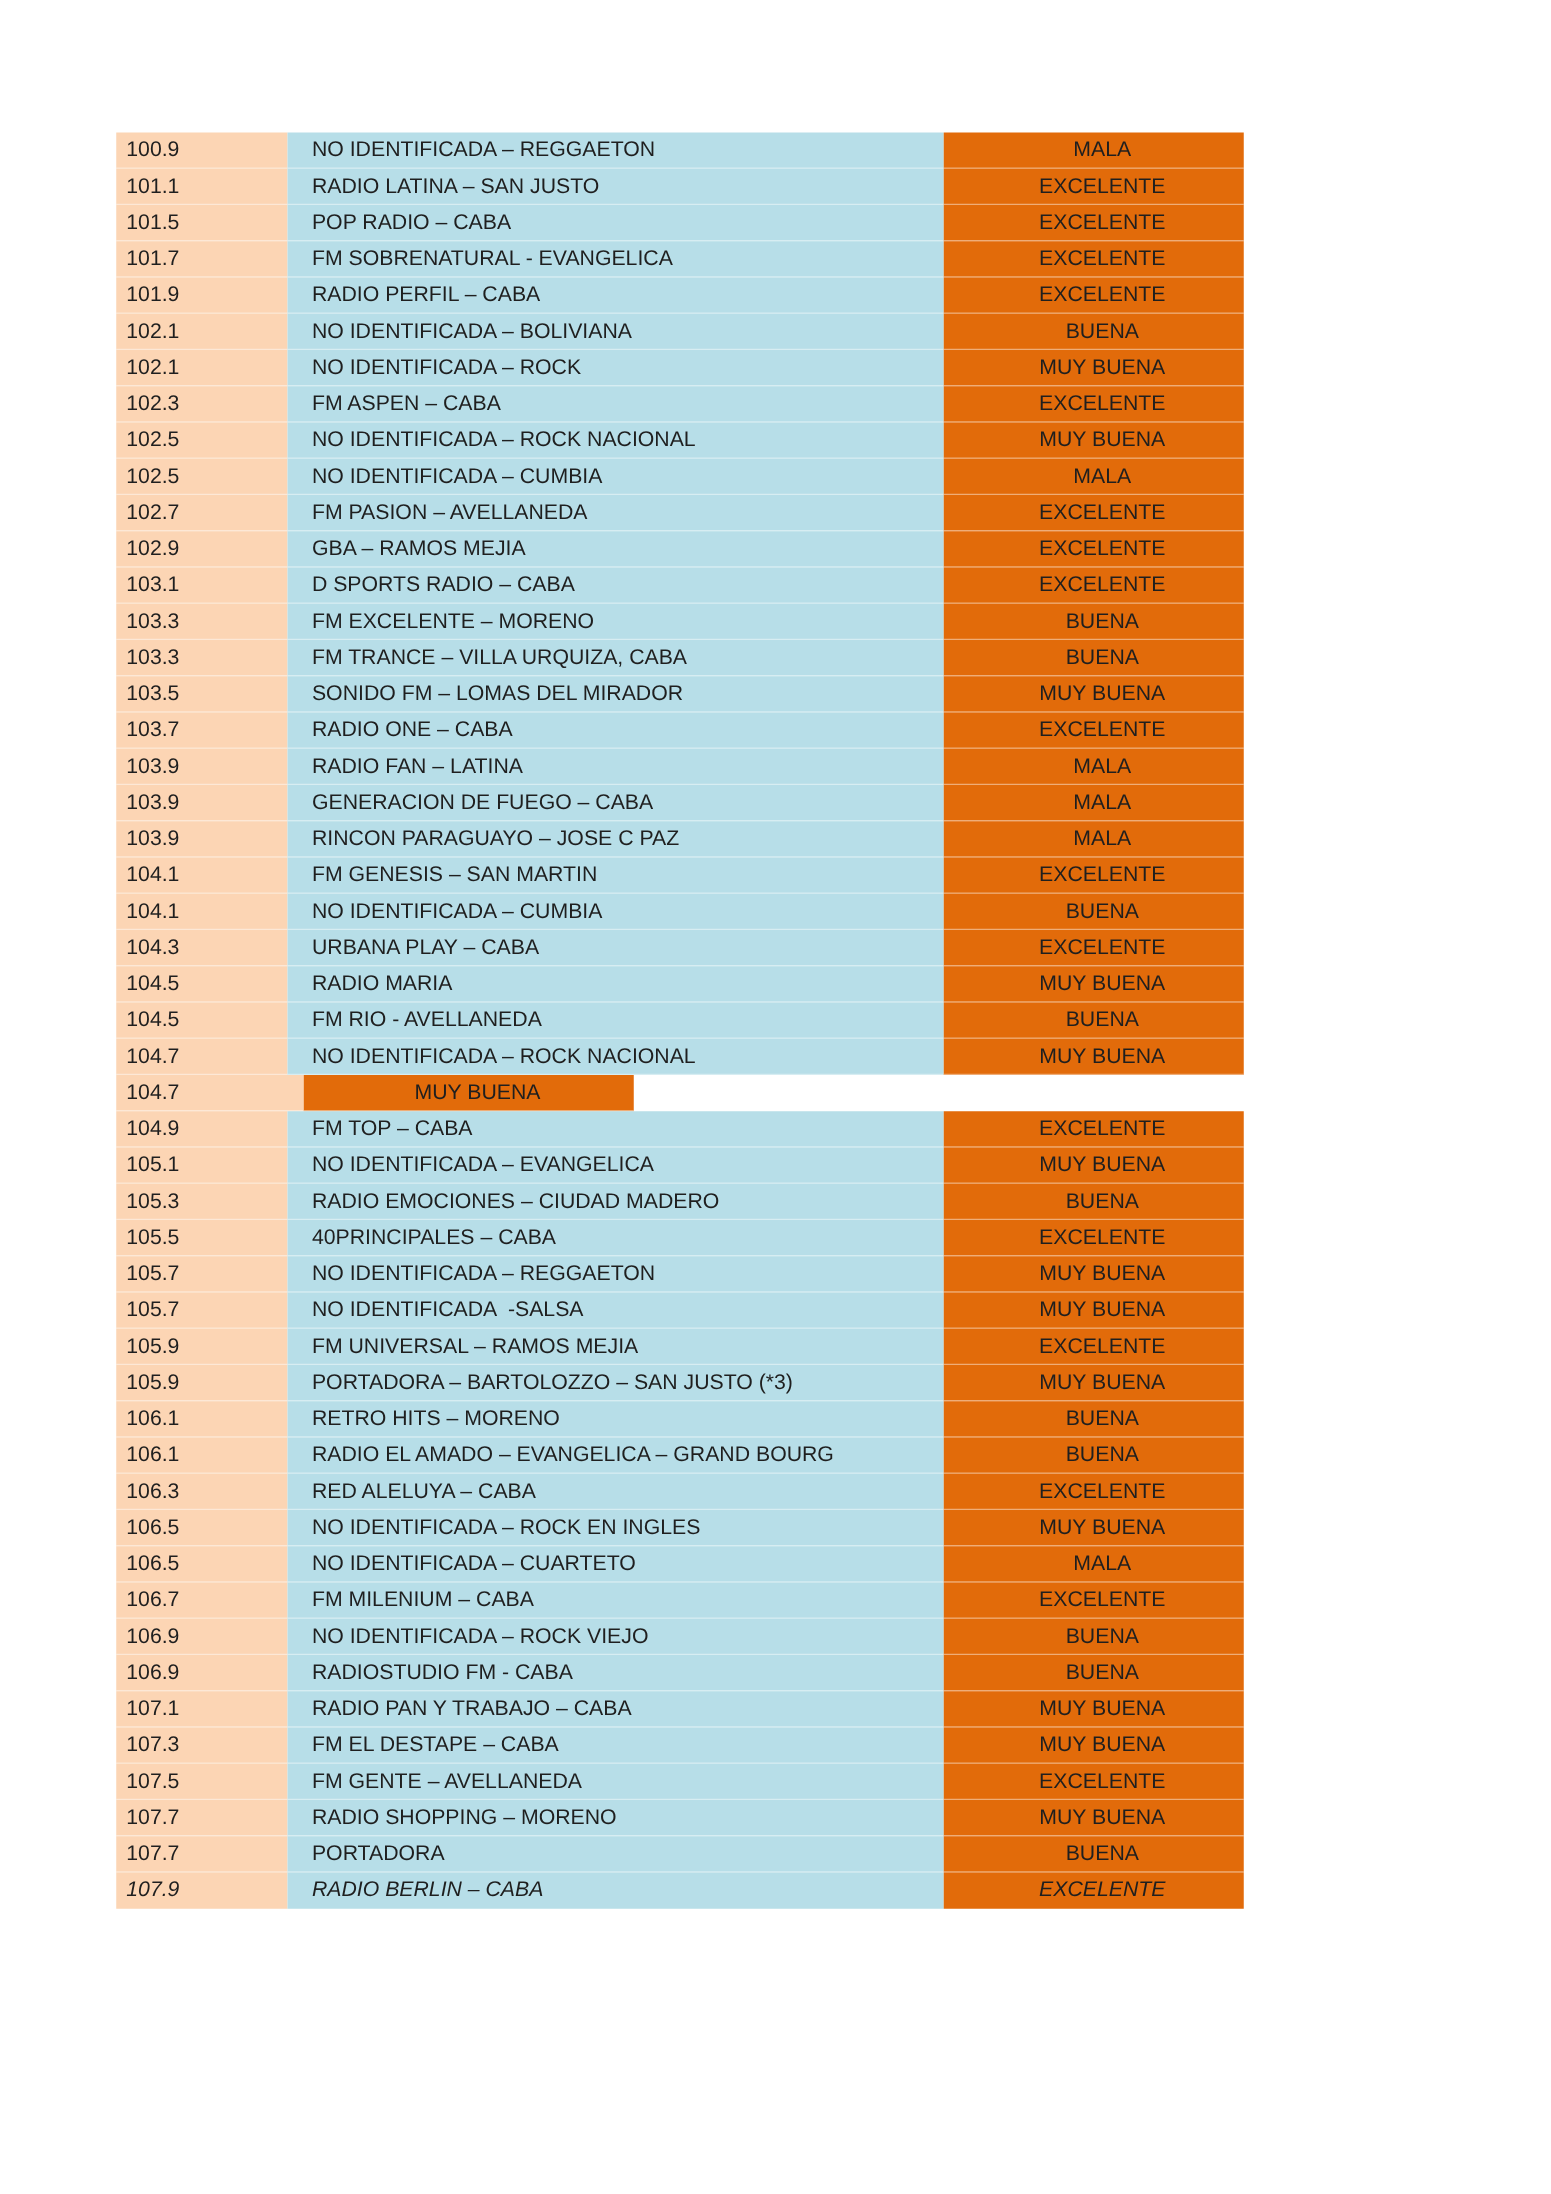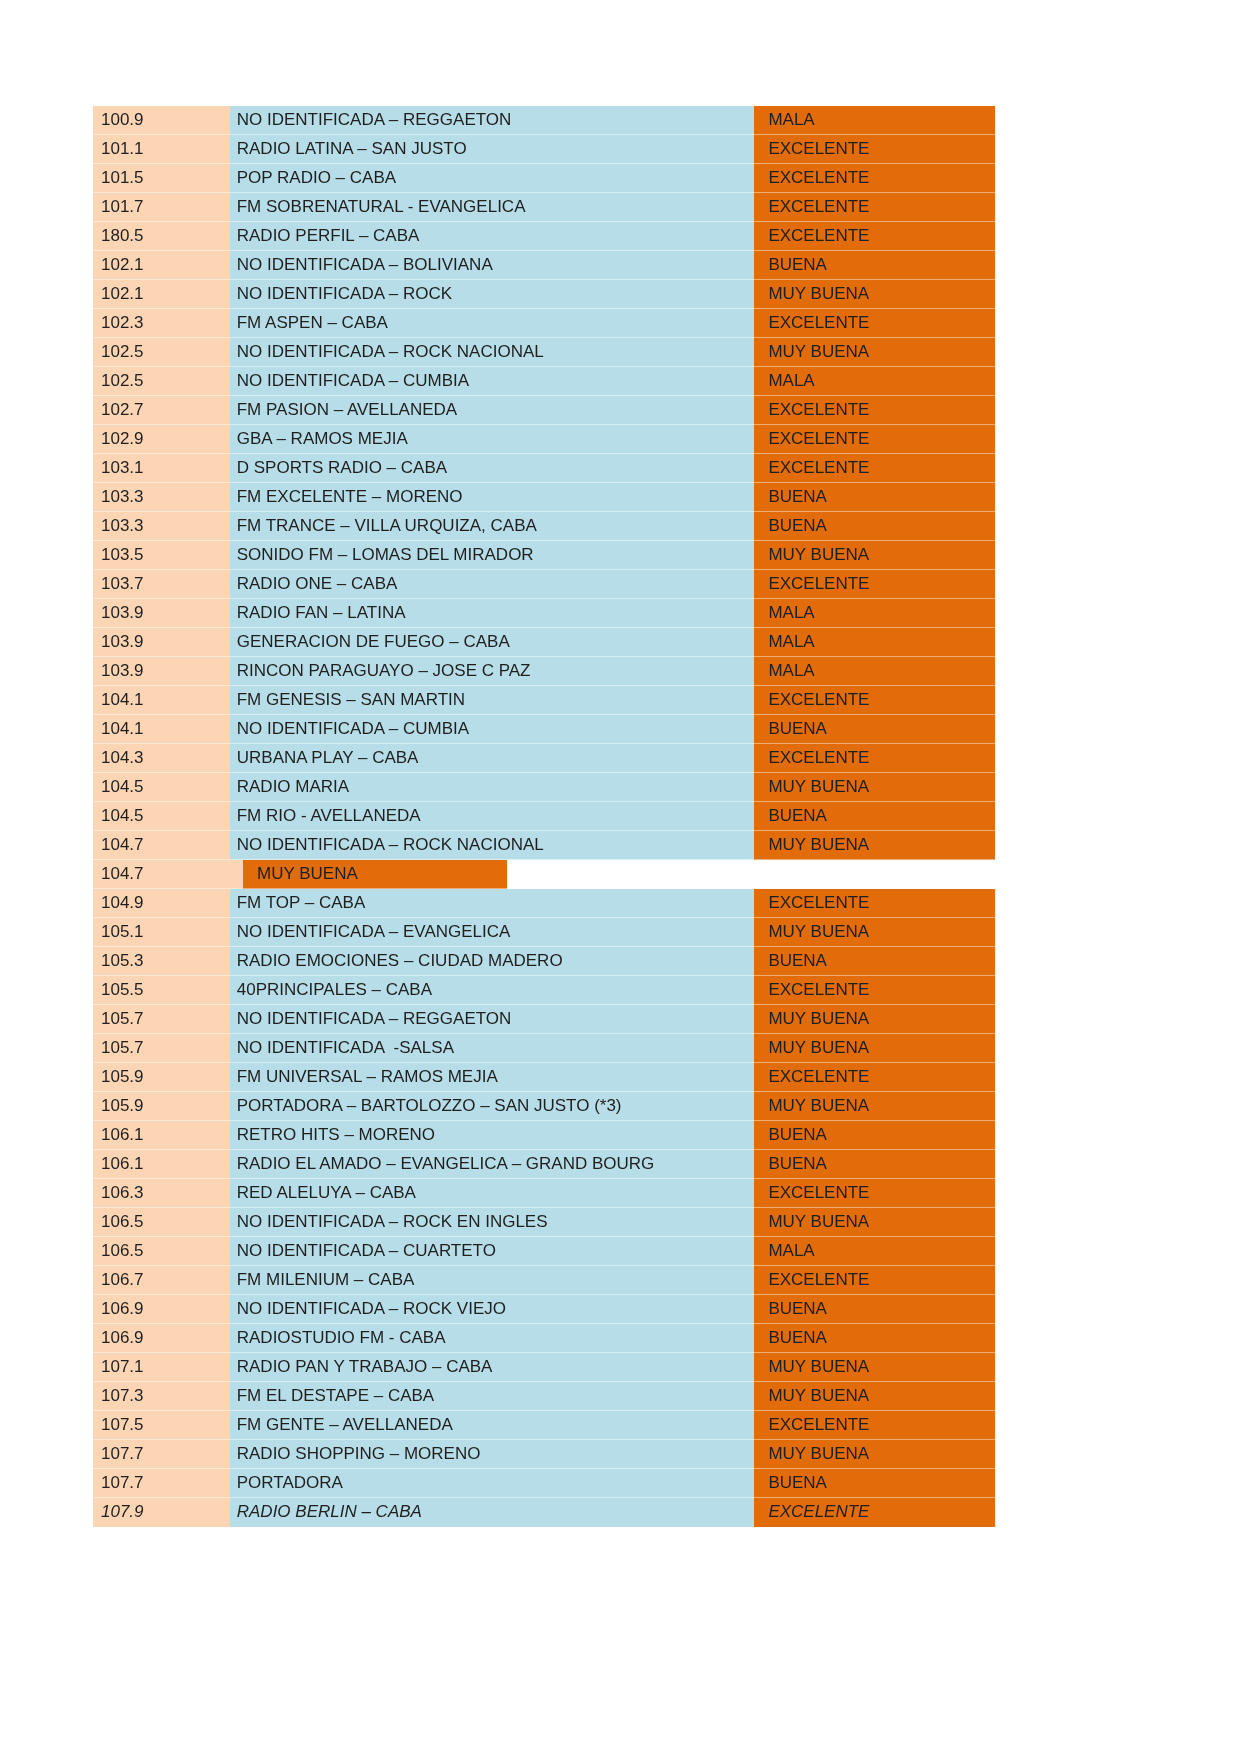--- a/index.html
+++ b/index.html
@@ -35,26 +35,27 @@
     border-bottom: 1px solid rgba(255,255,255,0.45);
   }
   .cell.freq {
     width: 150px;
     background: var(--freq-bg, #FCD5B4);
     padding-left: 8px;
   }
   .cell.station {
     width: 578px;
     background: var(--station-bg, #B7DEE8);
-    padding-left: 7px;
+    padding-left: 20px;
   }
   .cell.quality {
     width: 264px;
     background: var(--quality-bg, #E26B0A);
     padding-left: 14px;
+    text-align: center;
   }
   .row:last-child .cell {
     border-bottom: none;
     font-style: italic;
   }
 </style>
 </head>
 <body style="--freq-bg: #FCD5B4; --station-bg: #B7DEE8; --quality-bg: #E26B0A; --text-color: #1F1F1F;">
 
 <div class="freq-table" id="freq-table">
@@ -72,21 +73,21 @@
       <div class="cell freq">101.5</div>
       <div class="cell station">POP RADIO – CABA</div>
       <div class="cell quality">EXCELENTE</div>
     </div>
     <div class="row">
       <div class="cell freq">101.7</div>
       <div class="cell station">FM SOBRENATURAL - EVANGELICA</div>
       <div class="cell quality">EXCELENTE</div>
     </div>
     <div class="row">
-      <div class="cell freq">180.5</div>
+      <div class="cell freq">101.9</div>
       <div class="cell station">RADIO PERFIL – CABA</div>
       <div class="cell quality">EXCELENTE</div>
     </div>
     <div class="row">
       <div class="cell freq">102.1</div>
       <div class="cell station">NO IDENTIFICADA – BOLIVIANA</div>
       <div class="cell quality">BUENA</div>
     </div>
     <div class="row">
       <div class="cell freq">102.1</div>

